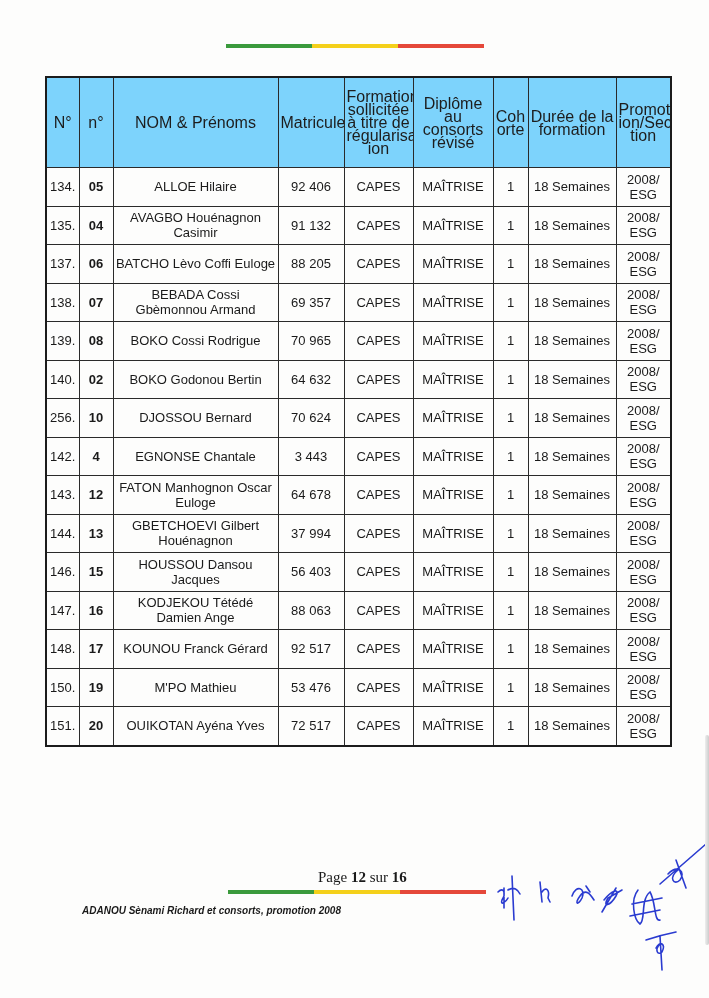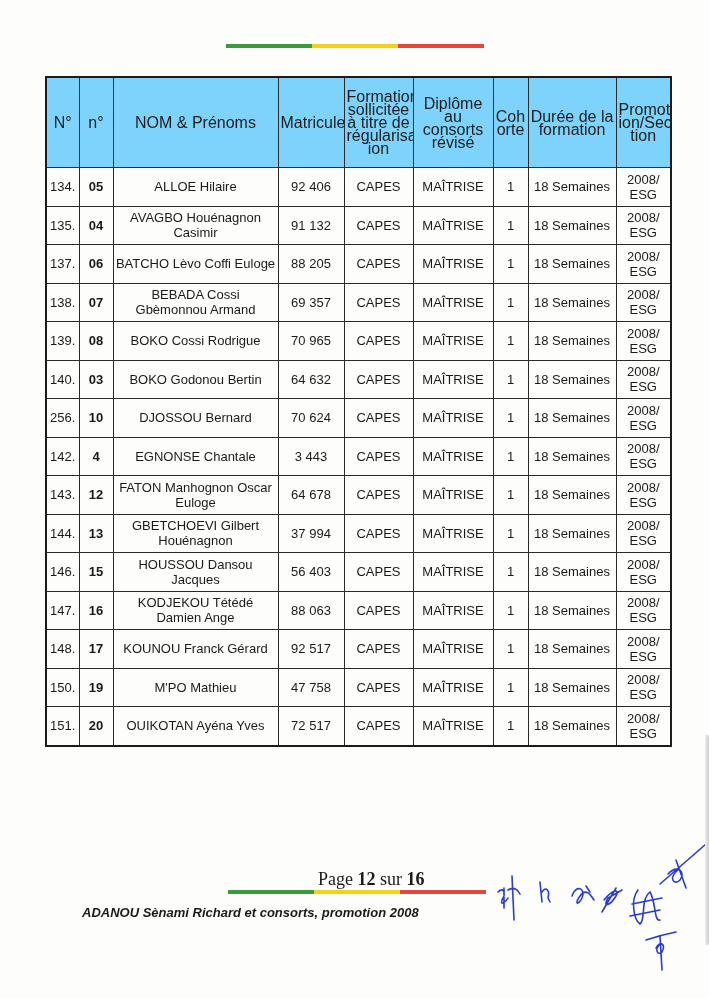--- a/index.html
+++ b/index.html
@@ -27,26 +27,26 @@
     height: 89px; color: #1d1d1d;
   }
   table.roster td { height: 37.5px; font-size: 13px; line-height: 15px; }
   td.c-idx { font-size: 11px; text-align: left; padding-left: 5px; }
   td.c-num { font-size: 11px; font-weight: bold; }
   td.c-name { text-align: left; padding-left: 6px; font-size: 13.5px; line-height: 16px; }
   td.c-mat { font-size: 13.5px; }
   td.c-promo { font-size: 12.5px; line-height: 14px; }
   .page-num {
     position: absolute; left: 318px; top: 869px;
-    font-family: "Liberation Serif", serif; font-size: 18px;
+    font-family: "Liberation Serif", serif; font-size: 15px;
   }
   .page-num b { font-weight: bold; }
   .footer-note {
     position: absolute; left: 82px; top: 905px;
-    font-size: 13px; font-weight: bold; font-style: italic;
+    font-size: 10px; font-weight: bold; font-style: italic;
   }
   .signatures { position: absolute; left: 490px; top: 840px; width: 219px; height: 158px; }
   .edge-shadow { position: absolute; right: 0; top: 735px; width: 4px; height: 210px;
     background: linear-gradient(to right, #eee, #ccc); border-radius: 2px; }
 </style>
 </head>
 <body>
 
 <div class="flag-bar flag-top">
   <span style="background:#3a9a3c"></span>
@@ -145,21 +145,21 @@
         <td class="c-dip">MAÎTRISE</td>
         <td class="c-coh">1</td>
         <td class="c-dur">18 Semaines</td>
         <td class="c-promo">
           <div>2008/</div>
           <div>ESG</div>
         </td>
       </tr>
       <tr>
         <td class="c-idx">140.</td>
-        <td class="c-num">03</td>
+        <td class="c-num">02</td>
         <td class="c-name">BOKO Godonou Bertin</td>
         <td class="c-mat">64 632</td>
         <td class="c-form">CAPES</td>
         <td class="c-dip">MAÎTRISE</td>
         <td class="c-coh">1</td>
         <td class="c-dur">18 Semaines</td>
         <td class="c-promo">
           <div>2008/</div>
           <div>ESG</div>
         </td>
@@ -259,21 +259,21 @@
         <td class="c-dur">18 Semaines</td>
         <td class="c-promo">
           <div>2008/</div>
           <div>ESG</div>
         </td>
       </tr>
       <tr>
         <td class="c-idx">150.</td>
         <td class="c-num">19</td>
         <td class="c-name">M'PO Mathieu</td>
-        <td class="c-mat">47 758</td>
+        <td class="c-mat">53 476</td>
         <td class="c-form">CAPES</td>
         <td class="c-dip">MAÎTRISE</td>
         <td class="c-coh">1</td>
         <td class="c-dur">18 Semaines</td>
         <td class="c-promo">
           <div>2008/</div>
           <div>ESG</div>
         </td>
       </tr>
       <tr>

